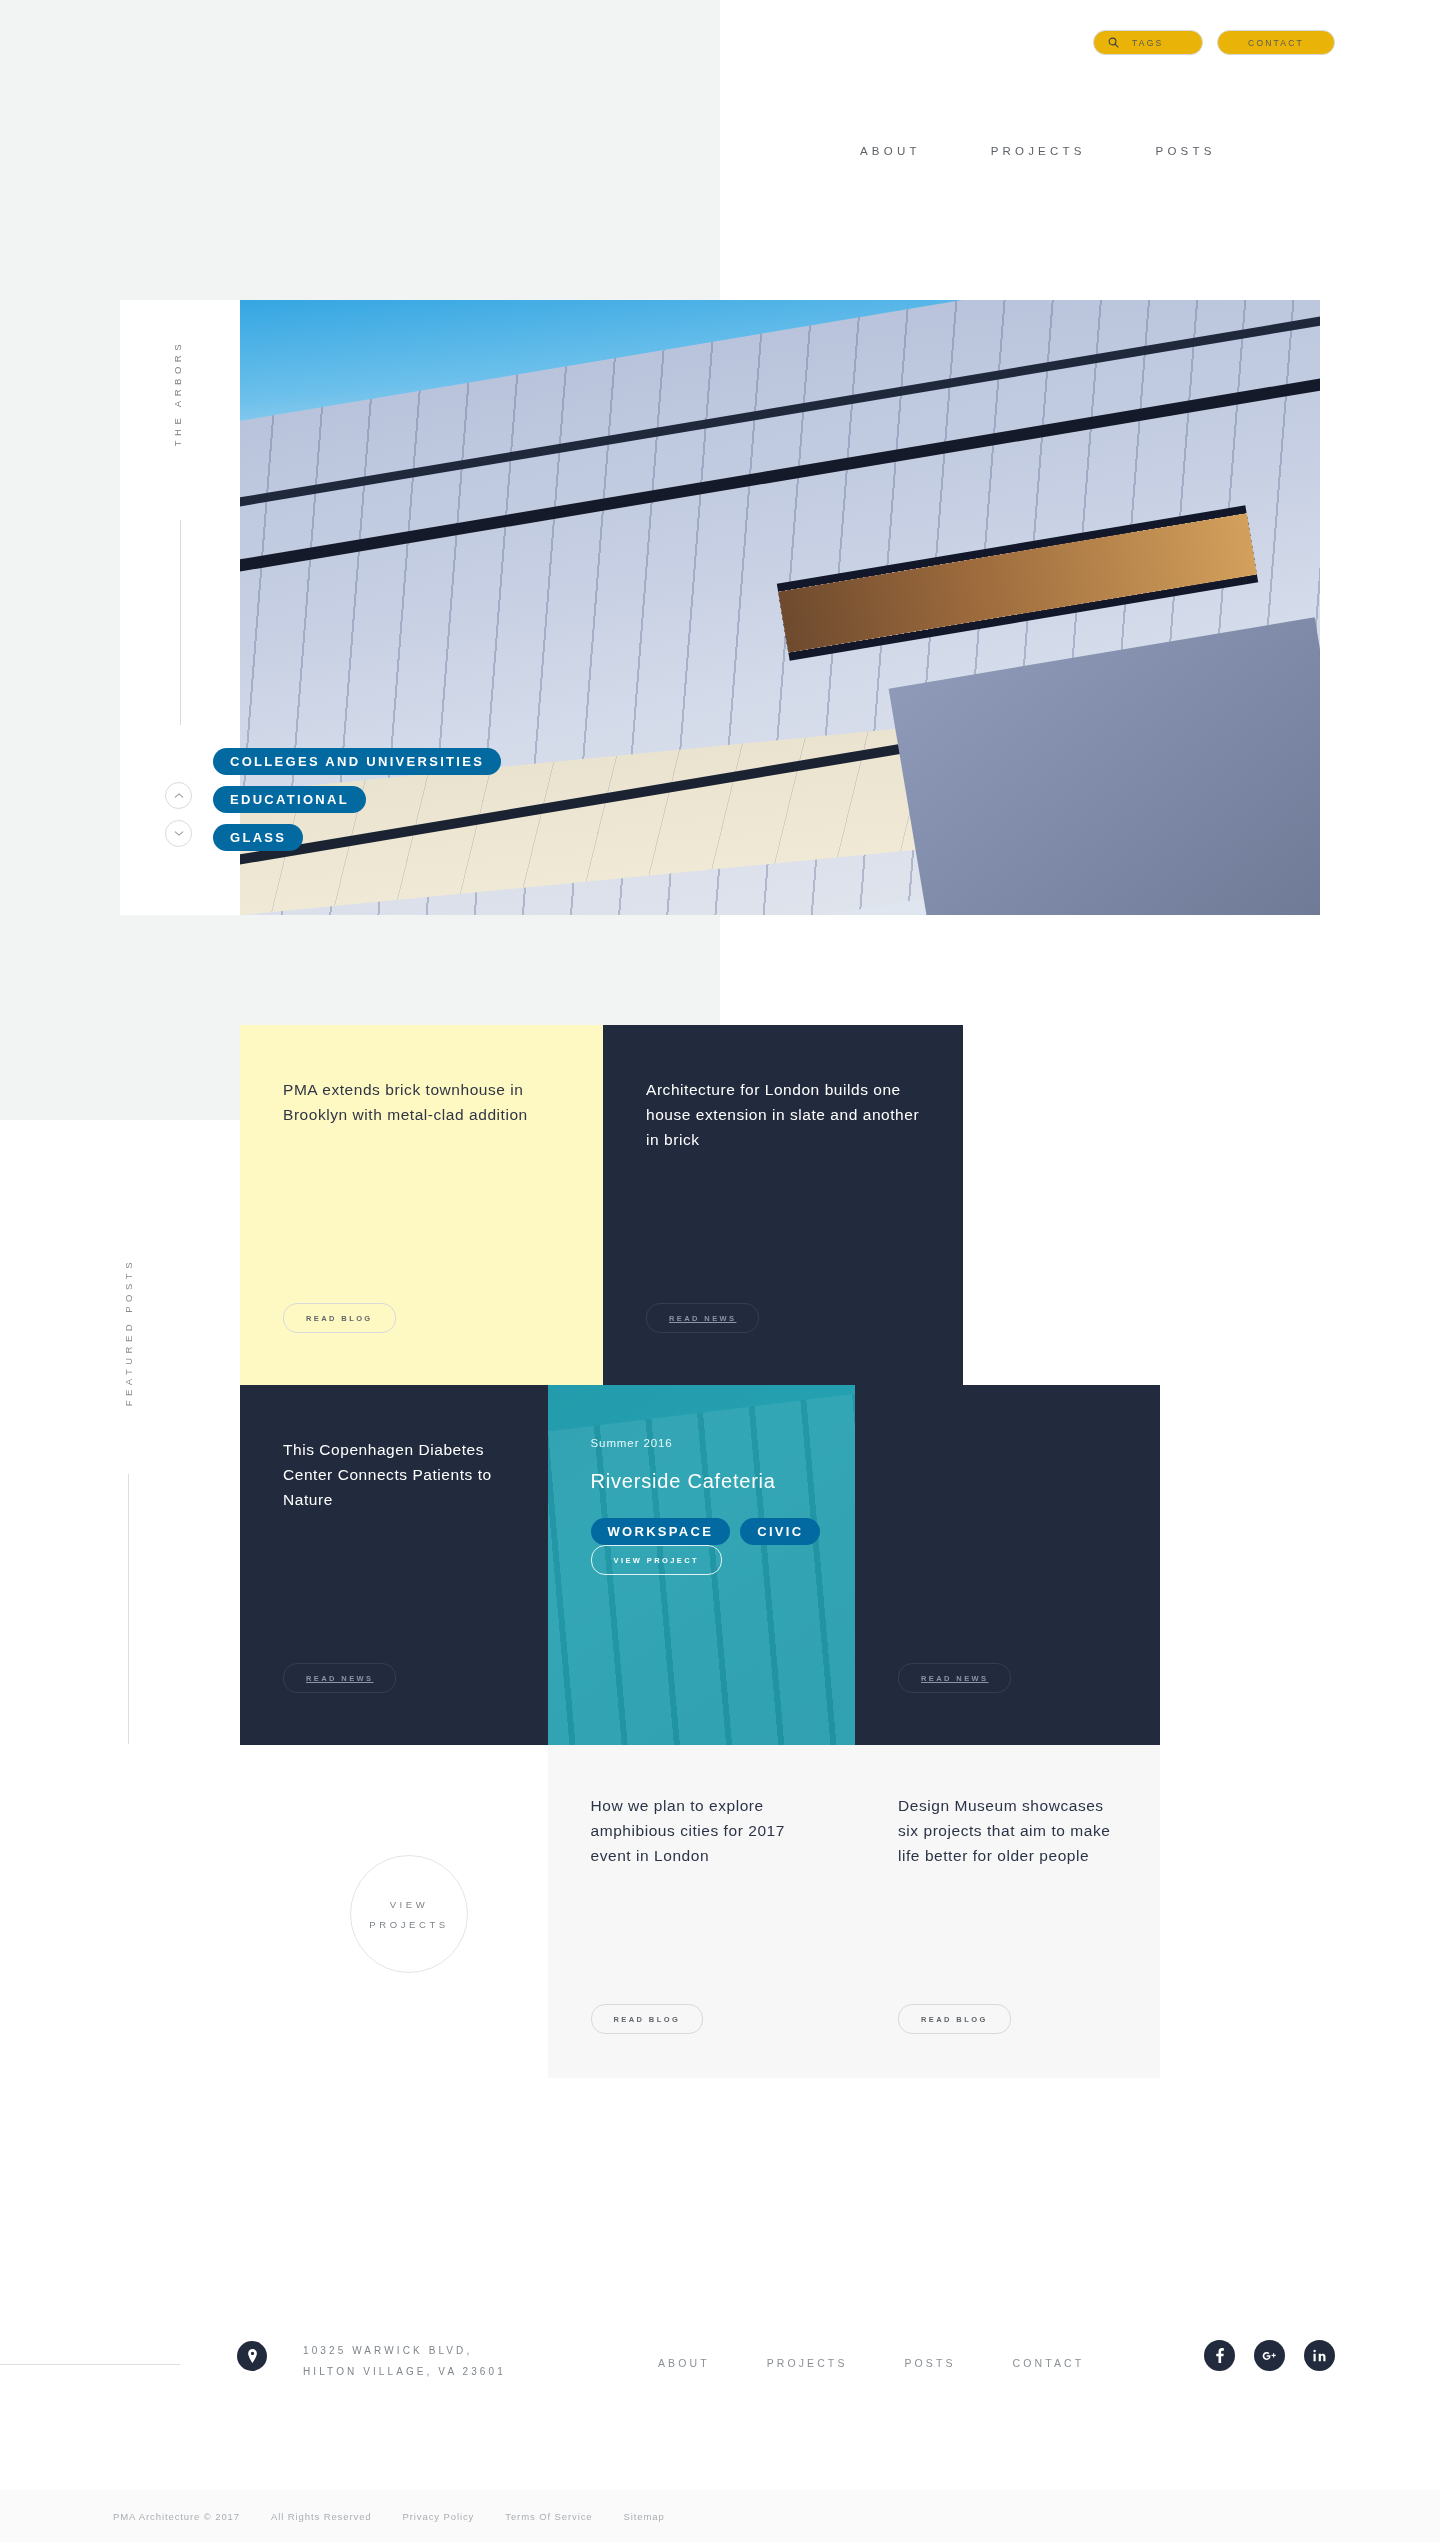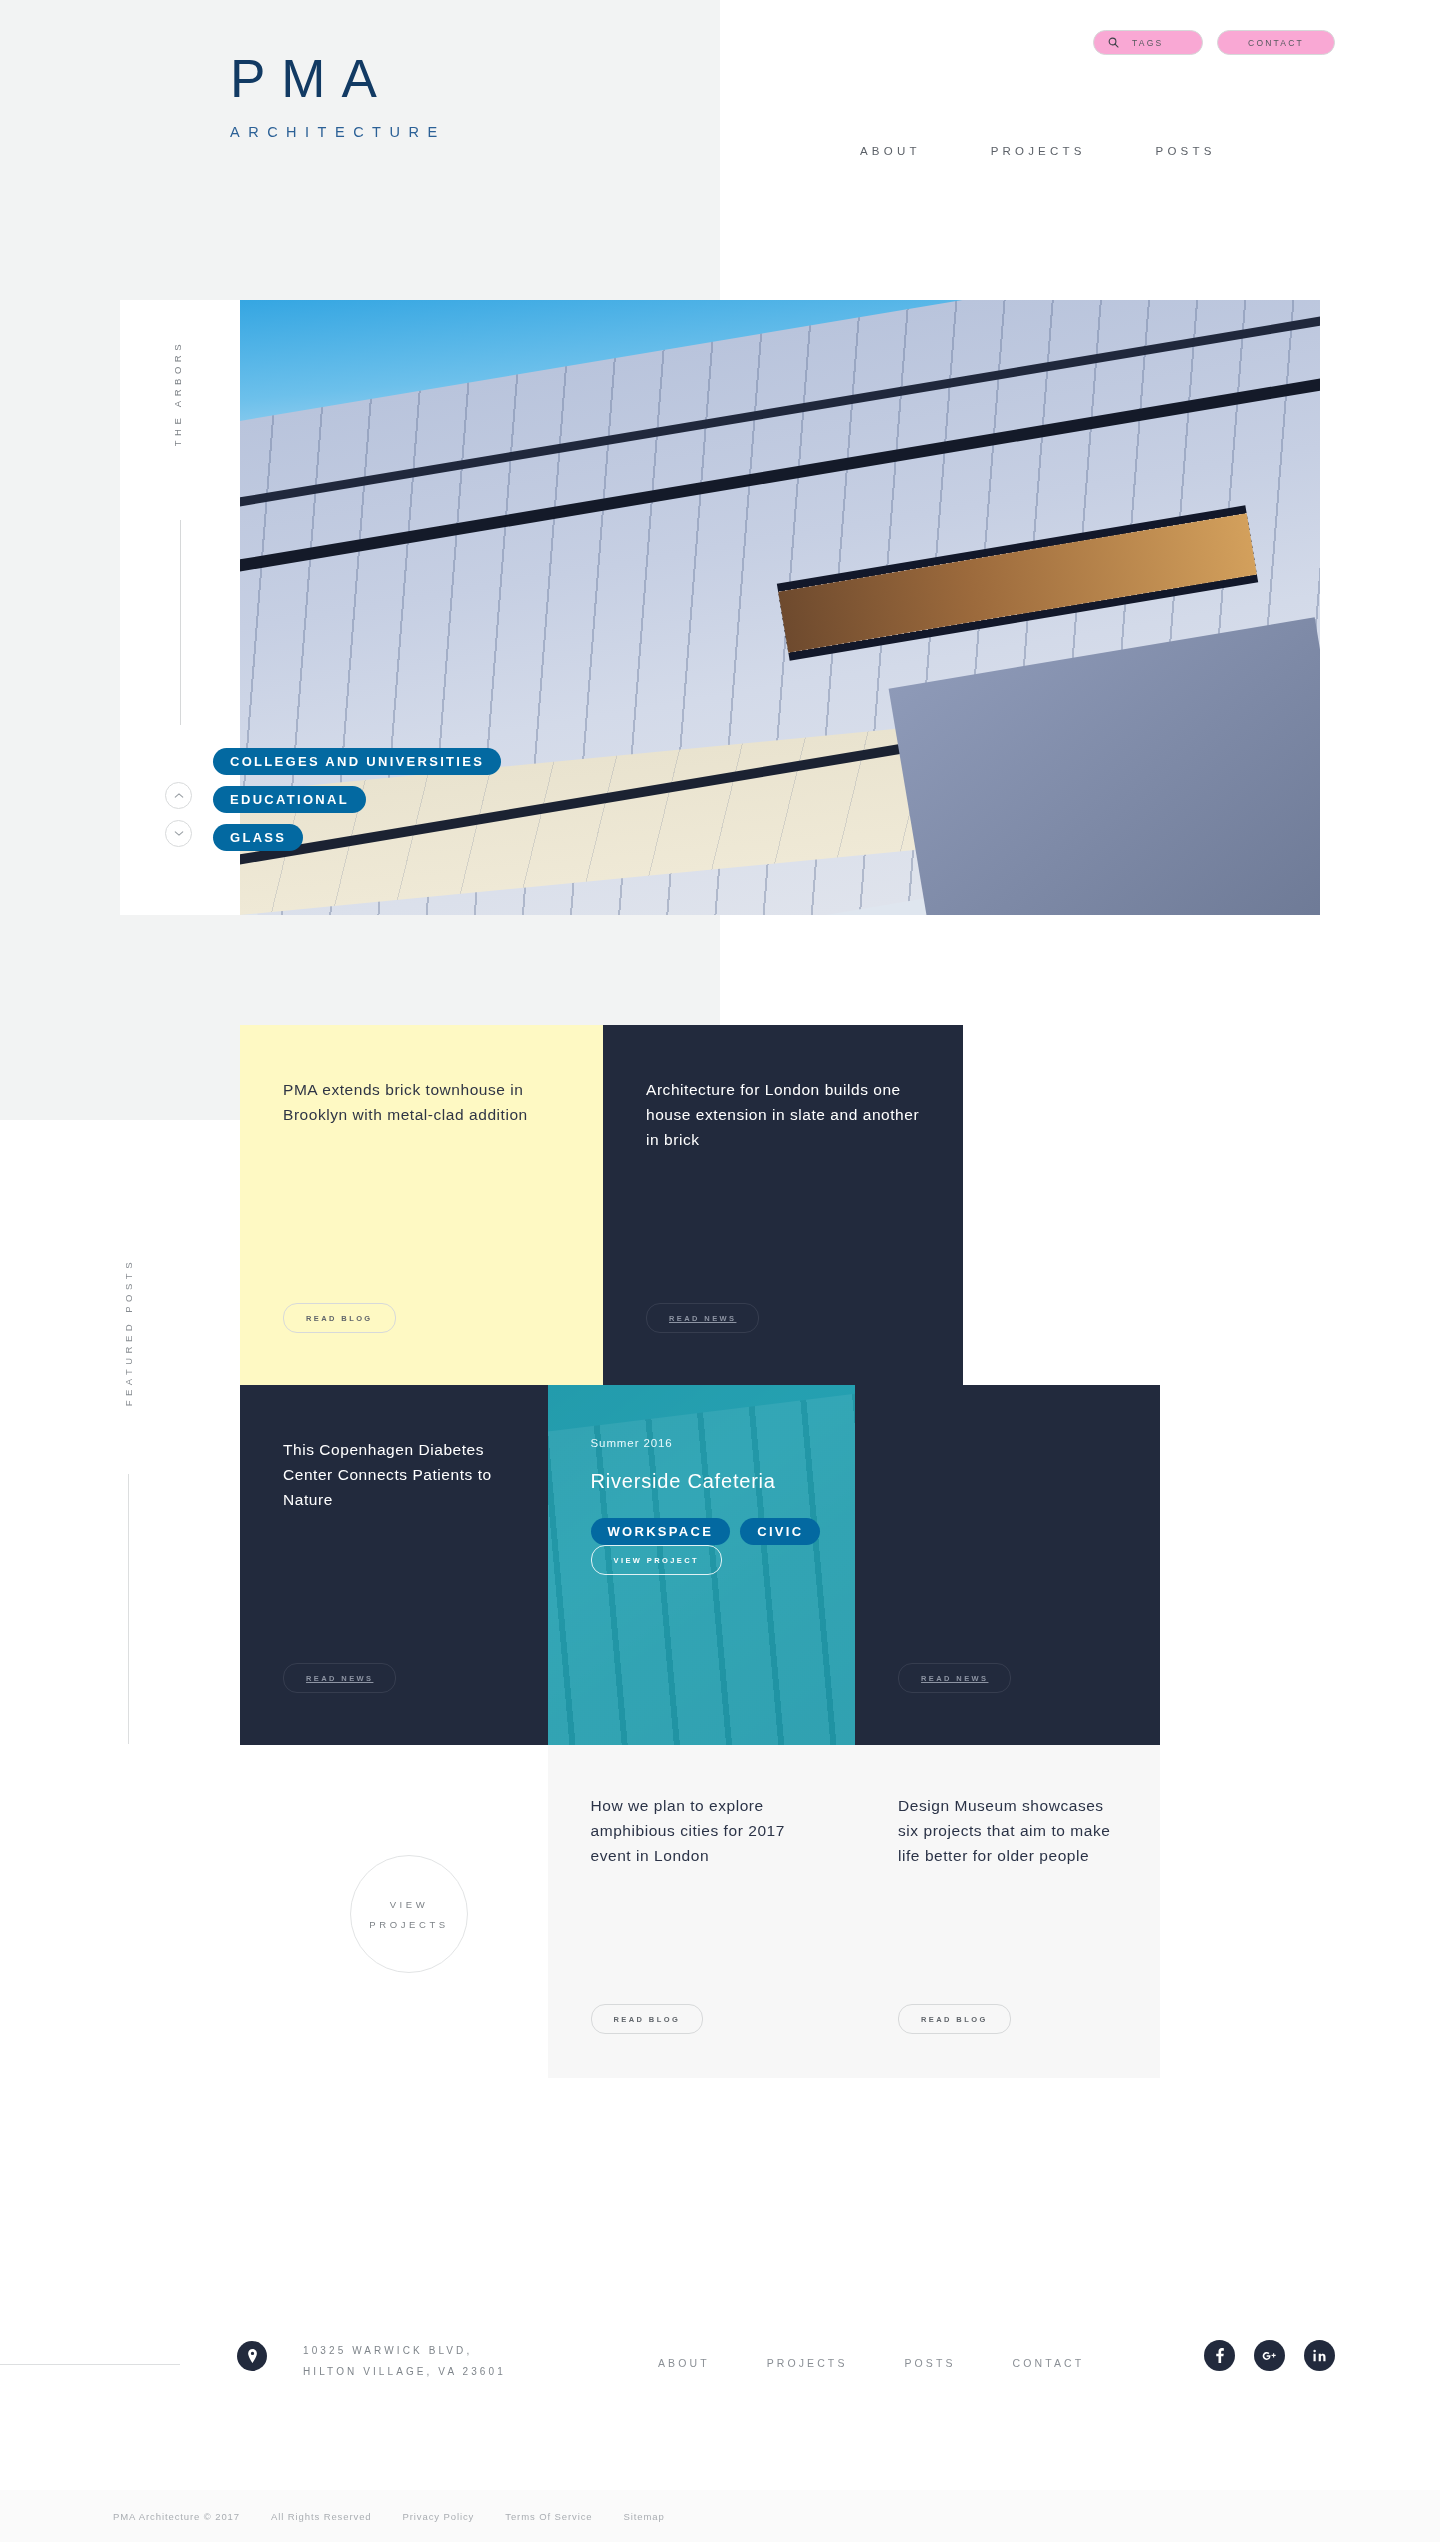--- a/index.html
+++ b/index.html
@@ -23,21 +23,21 @@
     line-height:1; font-family:"Liberation Sans", sans-serif;
   }
   .logo-sub {
     margin-top:19px; font-size:14.5px; letter-spacing:8.5px; color:#2b6096; font-weight:400;
   }
 
   .topbar-actions { position:absolute; right:105px; top:30px; display:flex; gap:14px; }
   .pill-btn {
     height:25px; border:1px solid #d6d8d9; border-radius:13px;
     display:flex; align-items:center; justify-content:center;
-    font-size:8.5px; letter-spacing:2.2px; color:#55595e; background:#f9a8d4;
+    font-size:8.5px; letter-spacing:2.2px; color:#55595e; background:#eab308;
     cursor:pointer;
   }
   .pill-btn.tags { width:110px; padding-left:6px; gap:13px; justify-content:flex-start; padding-left:14px; }
   .pill-btn.contact { width:118px; }
   .search-ico { display:flex; align-items:center; }
 
   .mainnav { position:absolute; left:860px; top:145px; display:flex; gap:70px; }
   .mainnav a {
     font-size:11.5px; letter-spacing:4.2px; color:#5c6168; text-decoration:none; cursor:pointer;
   }
@@ -208,24 +208,20 @@
   }
   .copybar a { cursor:pointer; }
 </style>
 </head>
 <body>
 
 <div class="page">
 
   <div class="header-bg-left"></div>
 
-  <div class="logo-block">
-    <div class="logo-main">PMA</div>
-    <div class="logo-sub">ARCHITECTURE</div>
-  </div>
 
   <div class="topbar-actions">
     <div class="pill-btn tags">
       <span class="search-ico">
         <svg width="11" height="11" viewBox="0 0 16 16" fill="none" stroke="#3b4046" stroke-width="1.6">
           <circle cx="6.6" cy="6.6" r="4.9"></circle>
             <line x1="10.3" y1="10.3" x2="14.6" y2="14.6" stroke-linecap="round"></line>
         </svg>
       </span>
       <span>TAGS</span>

